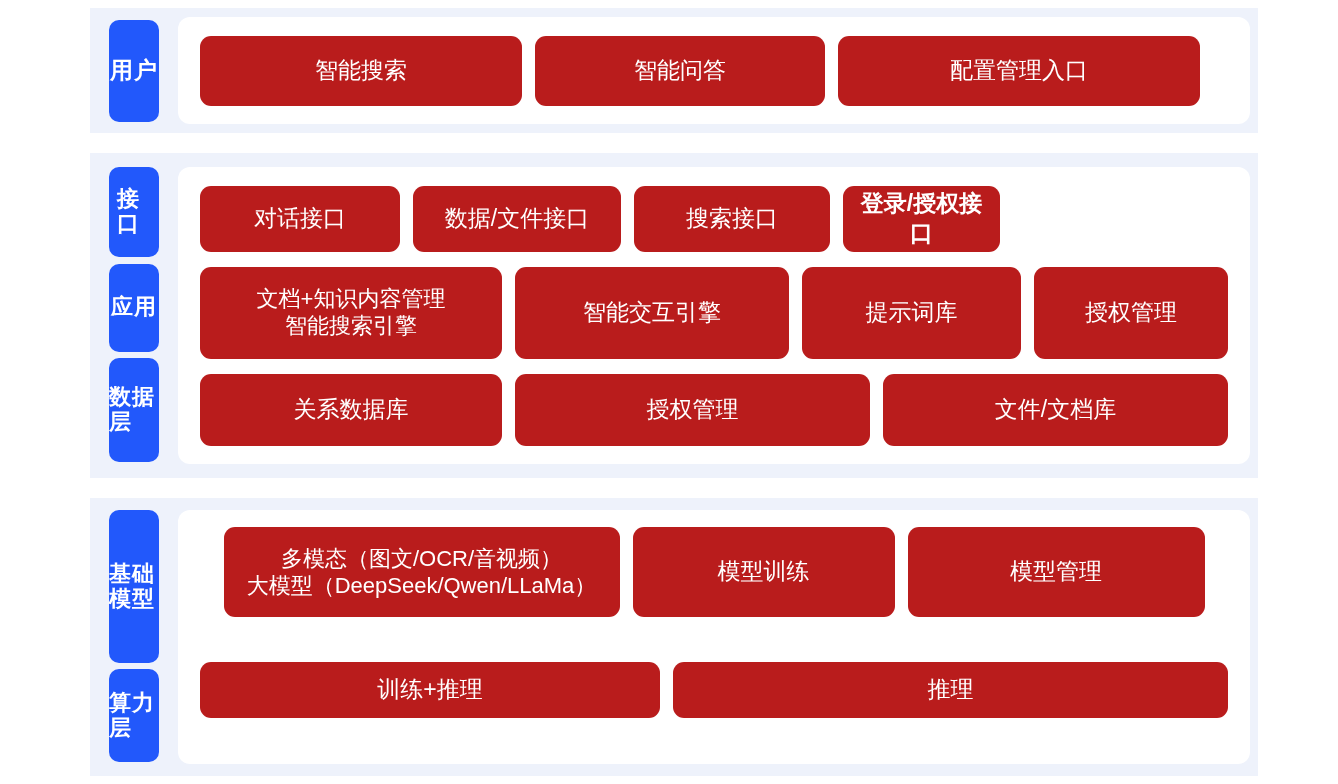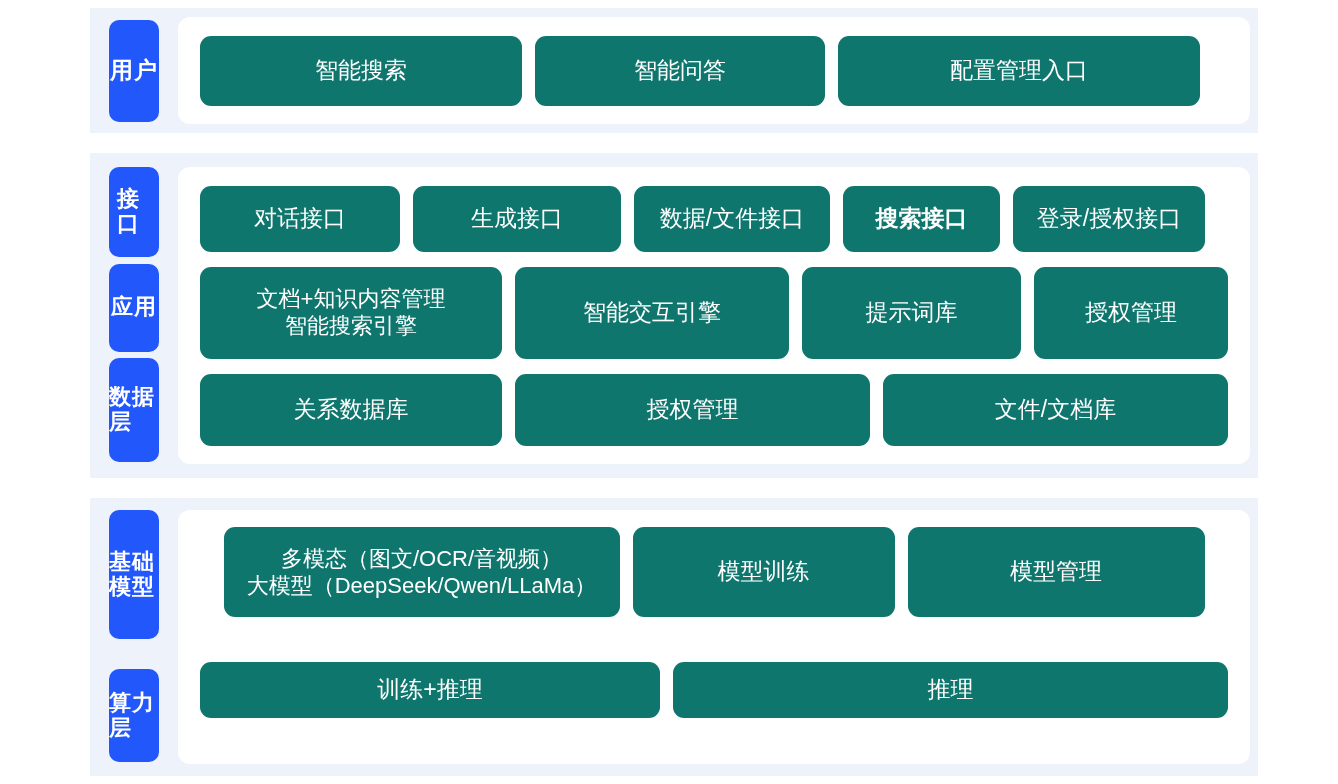--- a/index.html
+++ b/index.html
@@ -85,21 +85,21 @@
     display: flex;
     flex-direction: row;
     align-items: stretch;
     gap: 13px;
     padding: 0 22px;
     box-sizing: border-box;
   }
 
   
   .node {
-    background: #0f766e;
+    background: #b91c1c;
     border-radius: 11px;
     color: #ffffff;
     display: flex;
     align-items: center;
     justify-content: center;
     text-align: center;
     box-sizing: border-box;
     padding: 13px 8px;
     font-size: 23px;
     line-height: 1.28;
@@ -137,21 +137,21 @@
   #band-app .row-module .node:nth-child(4) { flex: 0 0 194px; }
 
   #band-app .row-data { height: 72px; }
   #band-app .row-data .node:nth-child(1) { flex: 0 0 302px; }
   #band-app .row-data .node:nth-child(2) { flex: 0 0 355px; }
   #band-app .row-data .node:nth-child(3) { flex: 1 1 auto; }
 
   
   #band-infra { top: 498px; height: 278px; }
   #band-infra .rail { justify-content: space-between; padding: 12px 0 14px; gap: 0; }
-  #band-infra .rail-label:nth-child(1) { height: 129px; }
+  #band-infra .rail-label:nth-child(1) { height: 153px; }
   #band-infra .rail-label:nth-child(2) { height: 93px; }
   #band-infra .plate { margin: 12px 8px 12px 0; gap: 16px; }
 
   #band-infra .row-model { height: 90px; justify-content: center; }
   #band-infra .row-model .node:nth-child(1) { flex: 0 0 396px; font-size: 22px; line-height: 1.24; }
   #band-infra .row-model .node:nth-child(2) { flex: 0 0 262px; }
   #band-infra .row-model .node:nth-child(3) { flex: 0 0 297px; }
 
   #band-infra .row-compute { height: 114px; align-items: center; }
   #band-infra .row-compute .node:nth-child(1) { flex: 0 0 460px; }
@@ -178,21 +178,20 @@
   <div class="band" id="band-app">
     <div class="rail">
       <div class="rail-label">接口</div>
       <div class="rail-label">应用</div>
       <div class="rail-label">数据层</div>
     </div>
     <div class="plate">
 
       <div class="row row-api">
         <div class="node">对话接口</div>
-        <div class="node">生成接口</div>
         <div class="node">数据/文件接口</div>
         <div class="node">搜索接口</div>
         <div class="node">登录/授权接口</div>
       </div>
 
       <div class="row row-module">
         <div class="node">文档+知识内容管理
 智能搜索引擎</div>
         <div class="node">智能交互引擎</div>
         <div class="node">提示词库</div>

